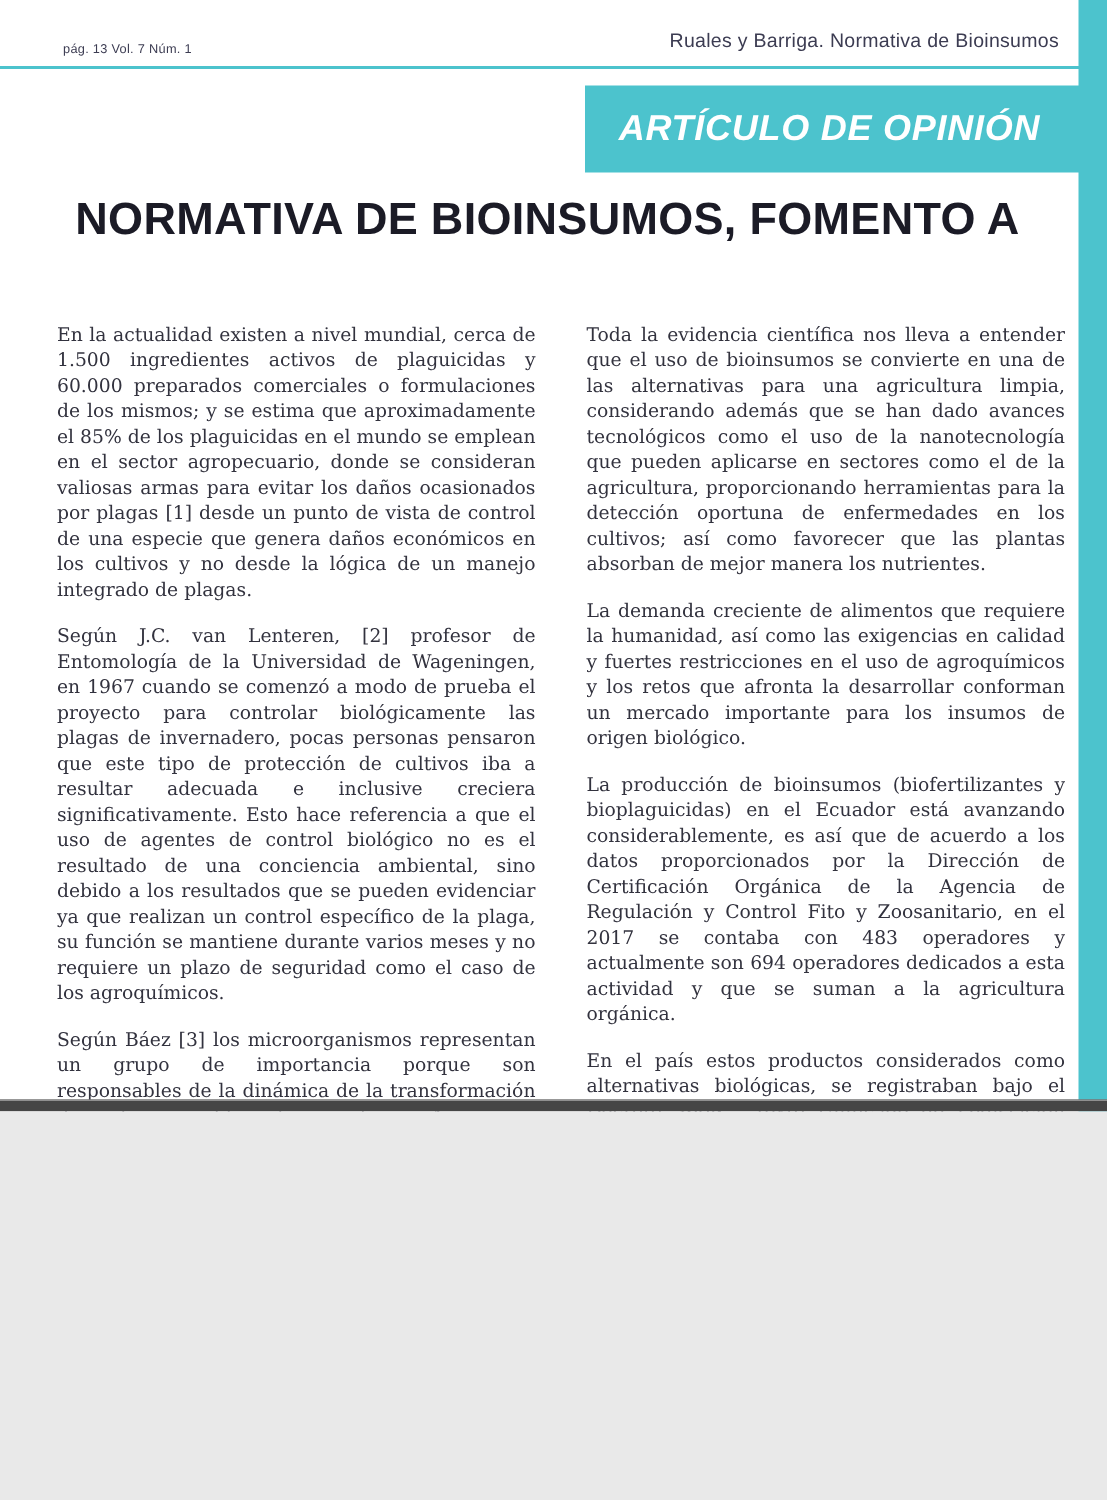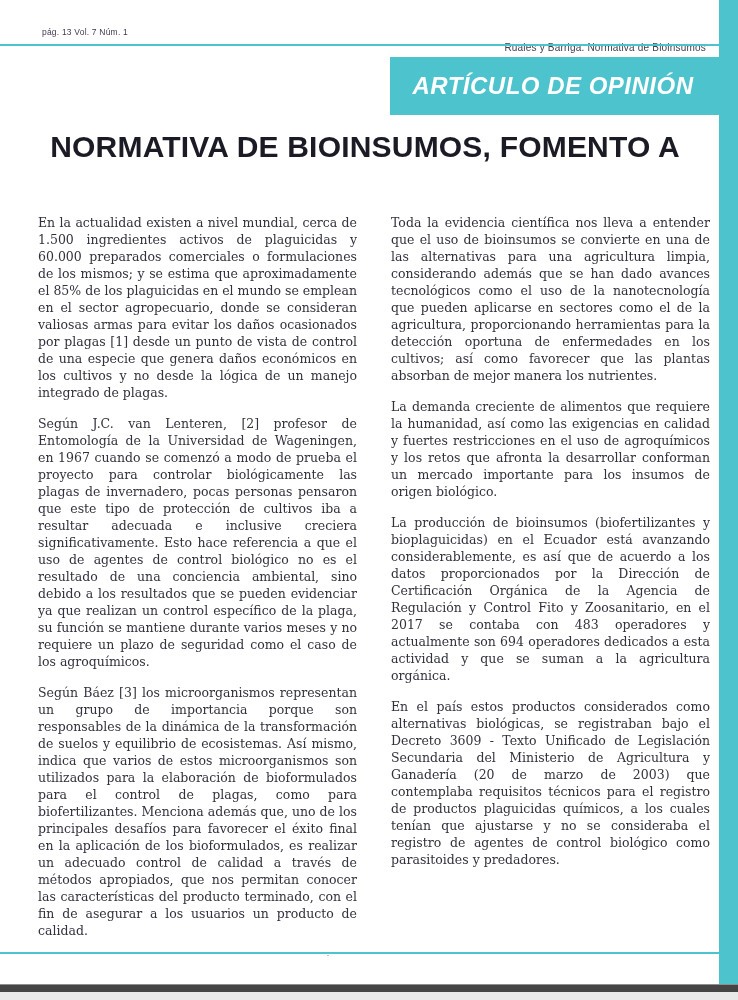--- a/index.html
+++ b/index.html
@@ -1,19 +1,19 @@
 <!DOCTYPE html>
 <html><head>
 <meta charset="utf-8">
 <style>
   html, body { margin: 0; padding: 0; background: #e9e9e9; }
   .page {
     position: relative;
     width: 738px;
-    height: 992px;
+    height: 741px;
     background: #ffffff;
     overflow: hidden;
     font-family: "Liberation Sans", sans-serif;
   }
   
   .side-bar {
     position: absolute;
     top: 0; right: 0;
     width: 19px;
     height: 993px;
@@ -30,22 +30,22 @@
   }
   .header-left {
     position: absolute;
     top: 27px; left: 42px;
     font-size: 8.5px;
     letter-spacing: 0.2px;
     color: #3c3c52;
   }
   .header-right {
     position: absolute;
-    top: 42px; right: 32px;
-    font-size: 10px;
+    top: 19px; right: 32px;
+    font-size: 13px;
     letter-spacing: 0.2px;
     color: #3c3c52;
   }
   .header-rule {
     position: absolute;
     top: 44px; left: 0;
     width: 100%;
     height: 2px;
     background: #4cc3cd;
   }

